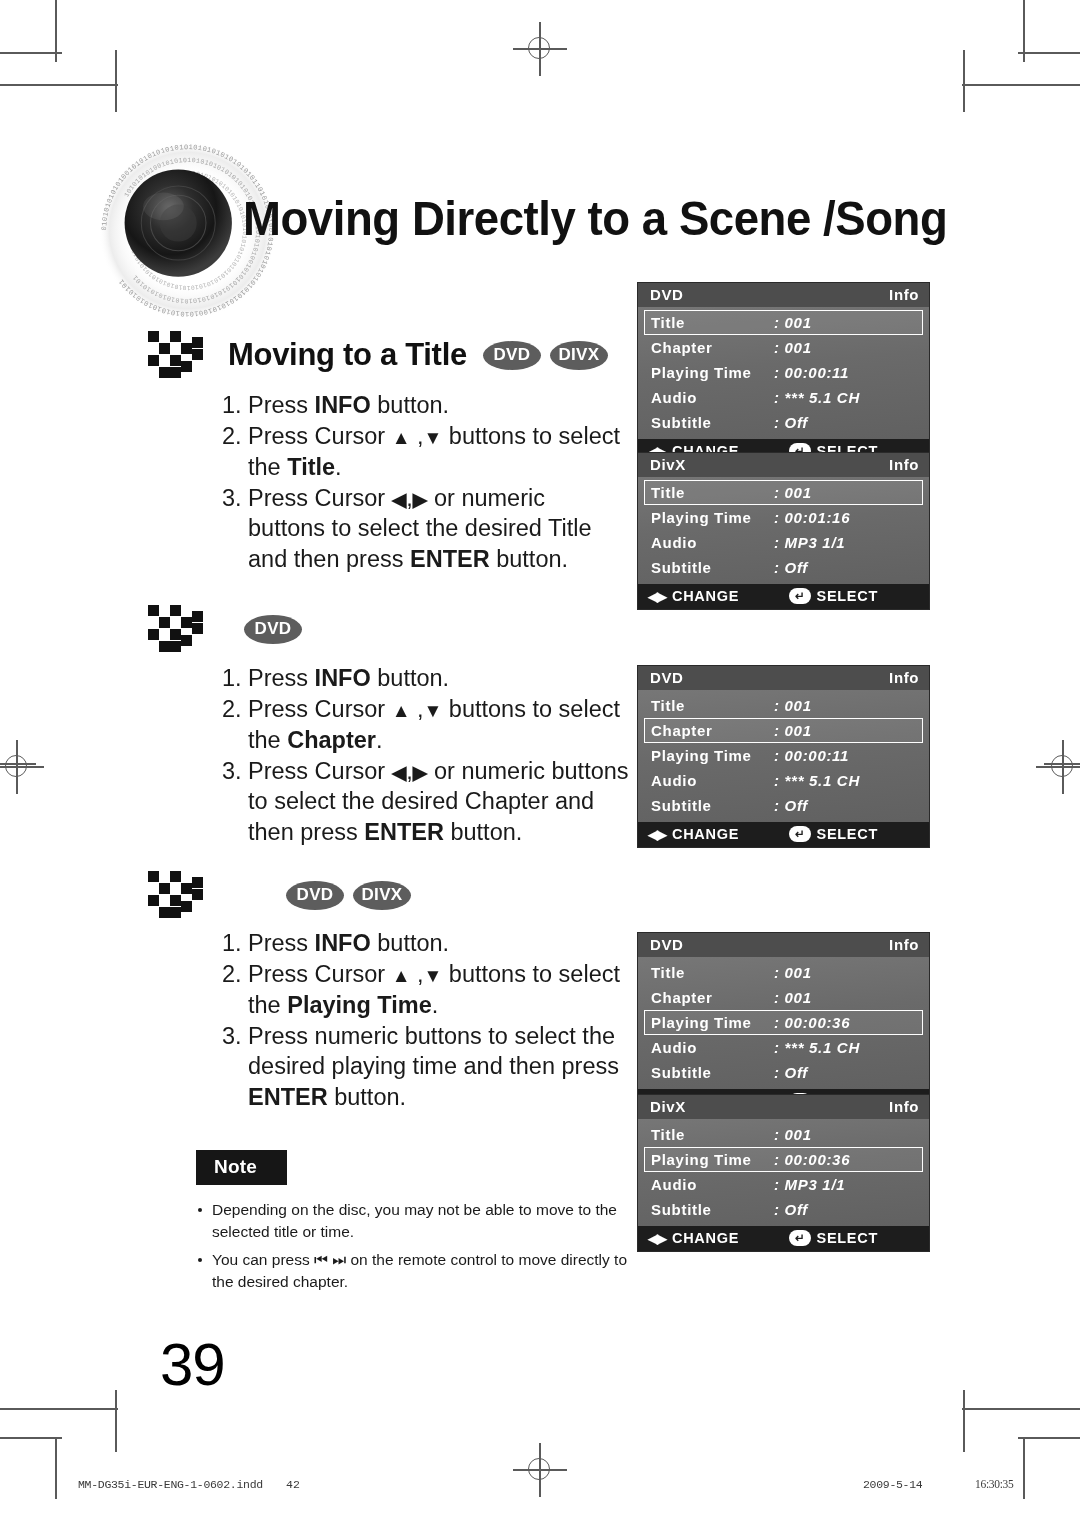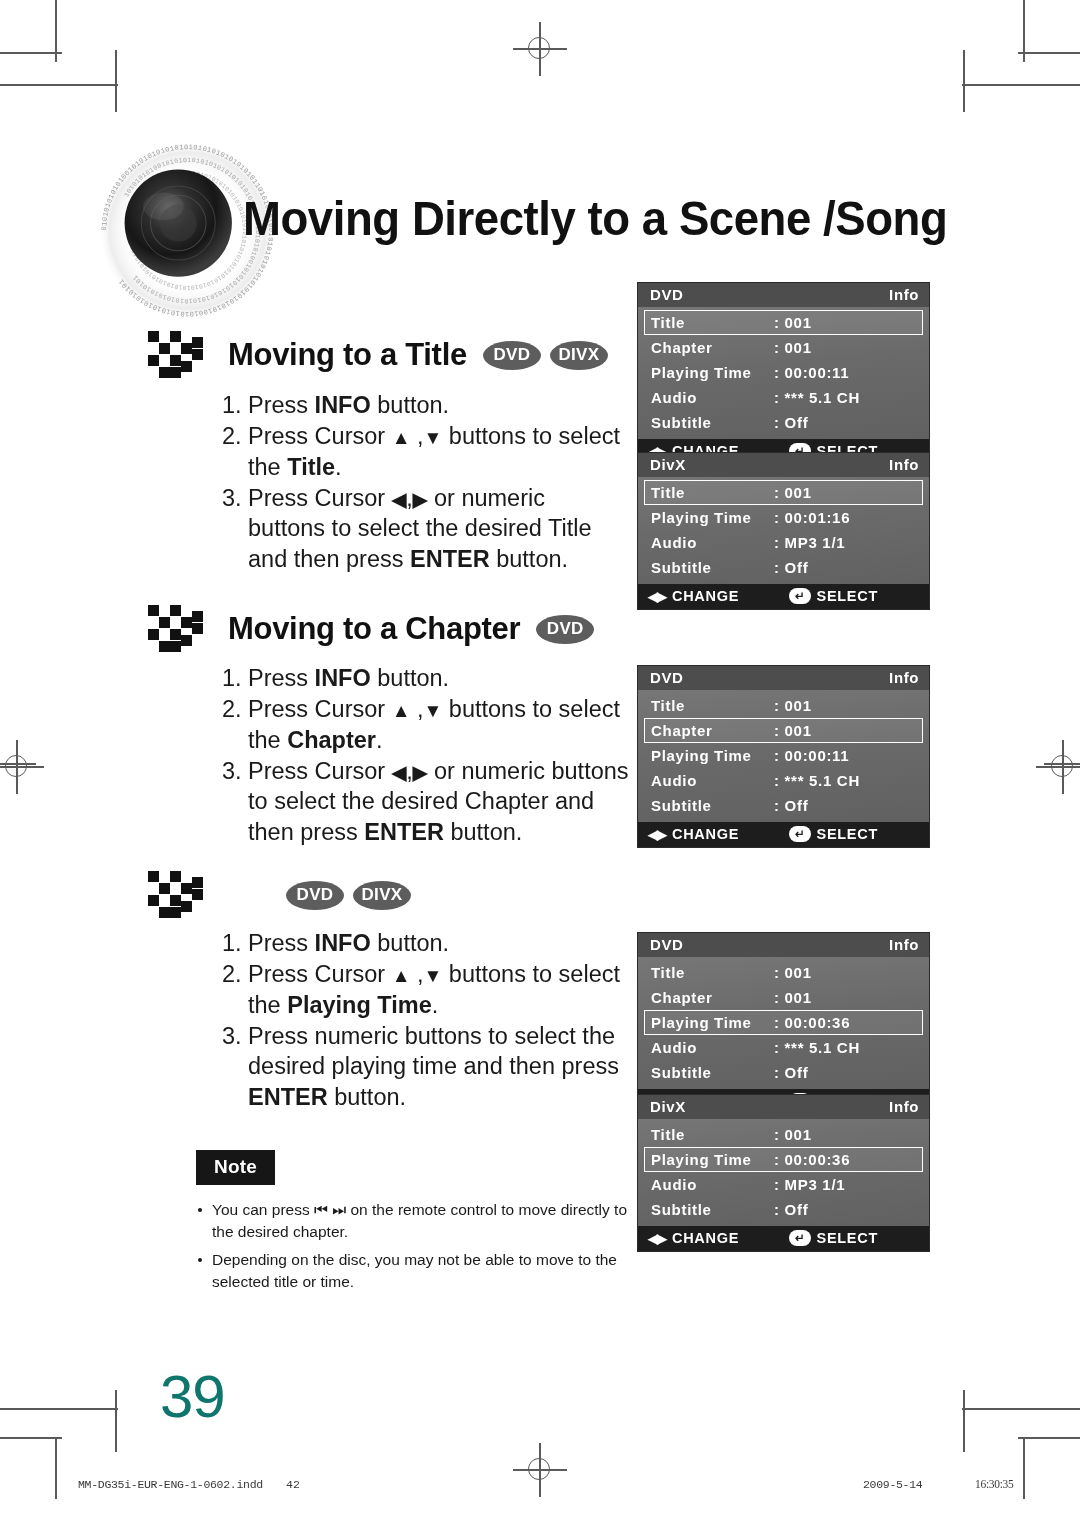--- a/index.html
+++ b/index.html
@@ -153,21 +153,21 @@
     padding: 2px 6px;
     height: 19px;
     border: 1.5px solid transparent;
     box-sizing: content-box;
   }
   .osd-row.sel {
     border: 1.5px solid #ffffff;
     background: rgba(255,255,255,0.07);
   }
   .osd-row .lbl { width: 123px; flex: 0 0 auto; }
-  .osd-row .val { flex: 1 1 auto; }
+  .osd-row .val { flex: 1 1 auto; font-style: italic; }
   .osd-foot {
     display: flex;
     align-items: center;
     background: #1d1d1d;
     padding: 4px 10px 5px 10px;
     font-size: 14.5px;
     font-weight: bold;
     letter-spacing: 0.7px;
   }
   .osd-foot .f1 { width: 52%; display: flex; align-items: center; gap: 6px; }
@@ -187,21 +187,21 @@
   .glyph { font-size: 13px; letter-spacing: -1px; }
 
   
   #note-wrap { position: absolute; left: 196px; top: 1150px; width: 440px; }
   #note-badge {
     display: inline-block;
     background: #161616;
     color: #ffffff;
     font-size: 19px;
     font-weight: bold;
-    padding: 4px 16px 5px 16px;
+    padding: 4px 28px 5px 16px;
     border: 2px solid #161616;
     outline: 2px solid #ffffff;
     letter-spacing: 0.2px;
   }
   .note-list { margin: 14px 0 0 0; padding: 0; list-style: none; }
   .note-list li {
     position: relative;
     padding-left: 16px;
     font-size: 15.5px;
     line-height: 1.42;
@@ -215,24 +215,23 @@
     width: 4px; height: 4px;
     background: #1a1a1a;
     border-radius: 50%;
   }
 
   
   #page-number {
     position: absolute;
     left: 160px; top: 1330px;
     font-size: 60px;
-    color: #0f766e;
+    color: #000000;
     font-weight: normal;
     letter-spacing: -1px;
-    margin-top: 32px;
   }
 
   
   #print-footer {
     position: absolute;
     left: 0; top: 1478px;
     width: 1080px; height: 24px;
     font-family: "Liberation Mono", monospace;
     font-size: 11.5px;
     color: #3a3a3a;
@@ -376,21 +375,20 @@
       <rect x="33" y="12" width="11" height="11"></rect>
       <rect x="22" y="24" width="11" height="11"></rect>
       <rect x="44" y="6" width="11" height="11"></rect>
       <rect x="11" y="36" width="11" height="11"></rect>
       <rect x="0" y="24" width="11" height="11"></rect>
       <rect x="33" y="30" width="11" height="11"></rect>
       <rect x="44" y="18" width="11" height="11"></rect>
       <rect x="22" y="36" width="11" height="11"></rect>
     </g>
   </svg>
-  <span class="section-title">Moving to a Chapter</span>
   <span class="badges">
     <span class="badge">DVD</span>
   </span>
 </div>
 
 <div class="steps" style="left:222px; top:663px; width:410px;">
   <div class="step">
     <span class="num">1.</span>
     <span class="txt">Press <b>INFO</b> button.</span>
   </div>
@@ -620,22 +618,22 @@
       <span class="f2">
         <span class="keycap">↵</span>
         <span>SELECT</span>
       </span>
     </div>
   </div>
 
 <div id="note-wrap">
   <span id="note-badge">Note</span>
   <ul class="note-list">
+    <li>Depending on the disc, you may not be able to move to the selected title or time.</li>
     <li>You can press ⏮ ⏭ on the remote control to move directly to the desired chapter.</li>
-    <li>Depending on the disc, you may not be able to move to the selected title or time.</li>
   </ul>
 </div>
 
 <div id="page-number">39</div>
 
 <div id="print-footer">
   <span id="footer-file">MM-DG35i-EUR-ENG-1-0602.indd</span>
   <span id="footer-page">42</span>
   <span id="footer-date">2009-5-14</span>
   <span id="footer-time">16:30:35</span>

